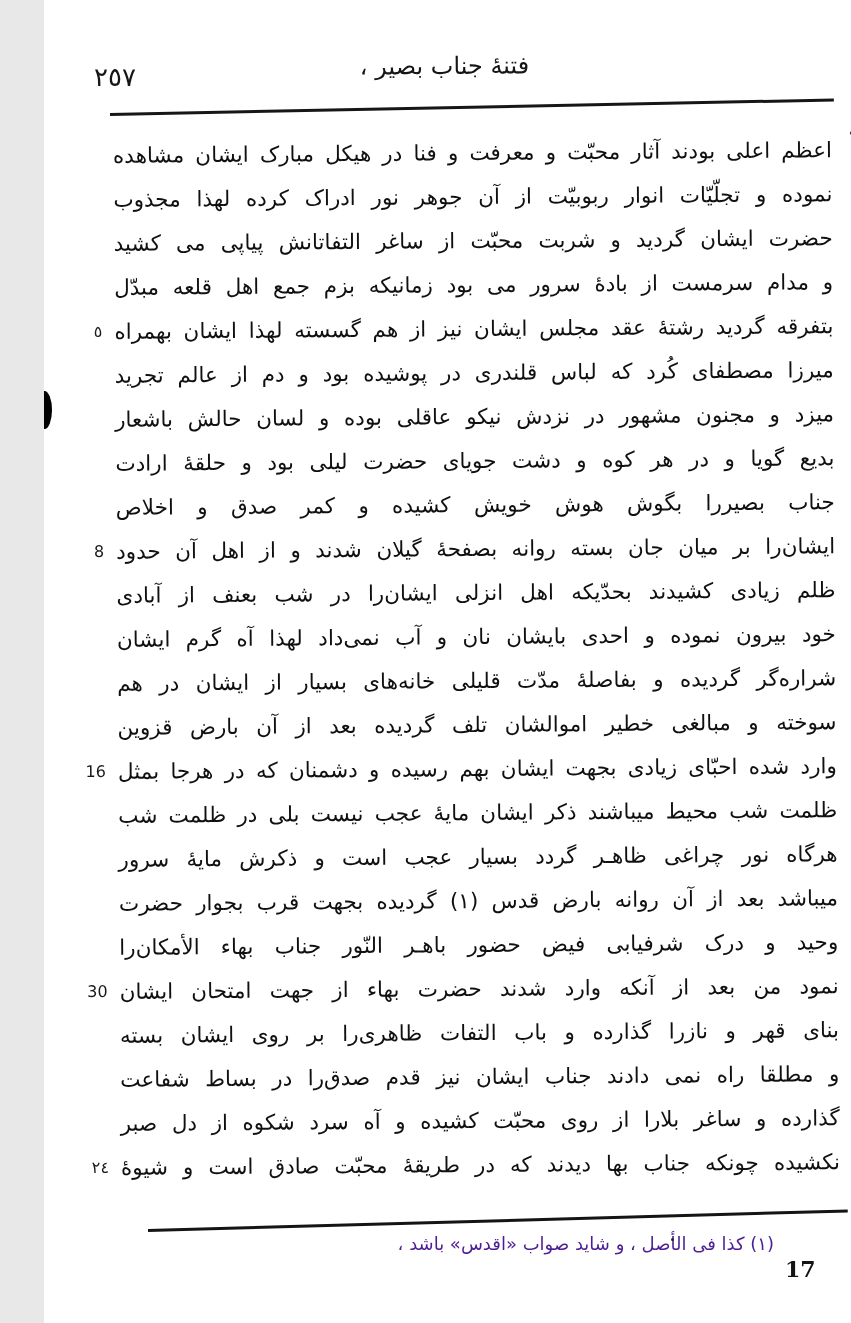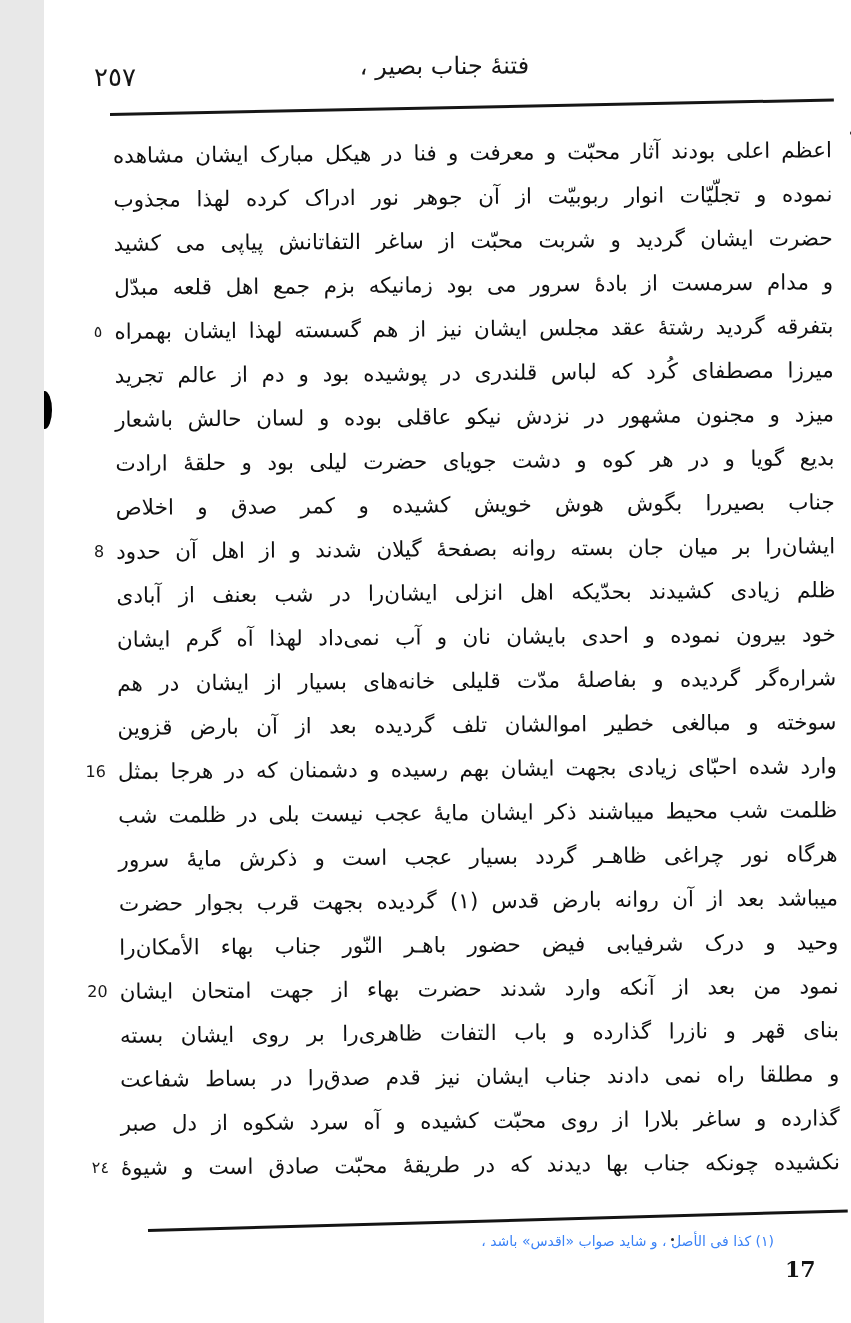--- a/index.html
+++ b/index.html
@@ -51,21 +51,21 @@
     text-align:left;color:#1a1a1a;
   }
   
   .foot-rule{
     position:absolute;left:104px;top:1229px;width:700px;height:2.5px;
     background:#141414;
     transform:rotate(-1.6deg);transform-origin:left center;
   }
   .footnote{
     position:absolute;right:121px;top:1233px;
-    direction:rtl;font-size:14px;color:#3b82f6;
+    direction:rtl;font-size:18px;color:#4c1d95;
     letter-spacing:0.5px;
   }
   .pagenum-latin{
     position:absolute;left:741px;top:1256px;
     font-family:"DejaVu Serif", serif;
     font-weight:bold;font-size:22px;color:#141414;
   }
   
   .dash-line{
     position:absolute;left:845px;top:1224px;height:84px;width:0;
@@ -104,21 +104,21 @@
       <div class="bline"><span class="mnum">8</span><span>ایشان‌را بر میان جان بسته روانه بصفحهٔ گیلان شدند و از اهل آن حدود</span></div>
       <div class="bline"><span>ظلم زیادی کشیدند بحدّیکه اهل انزلی ایشان‌را در شب بعنف از آبادی</span></div>
       <div class="bline"><span>خود بیرون نموده و احدی بایشان نان و آب نمی‌داد لهذا آه گرم ایشان</span></div>
       <div class="bline"><span>شراره‌گر گردیده و بفاصلهٔ مدّت قلیلی خانه‌های بسیار از ایشان در هم</span></div>
       <div class="bline"><span>سوخته و مبالغی خطیر اموالشان تلف گردیده بعد از آن بارض قزوین</span></div>
       <div class="bline"><span class="mnum">16</span><span>وارد شده احبّای زیادی بجهت ایشان بهم رسیده و دشمنان که در هرجا بمثل</span></div>
       <div class="bline"><span>ظلمت شب محیط میباشند ذکر ایشان مایهٔ عجب نیست بلی در ظلمت شب</span></div>
       <div class="bline"><span>هرگاه نور چراغی ظاهـر گردد بسیار عجب است و ذکرش مایهٔ سرور</span></div>
       <div class="bline"><span>میباشد بعد از آن روانه بارض قدس (١) گردیده بجهت قرب بجوار حضرت</span></div>
       <div class="bline"><span>وحید و درک شرفیابی فیض حضور باهـر النّور جناب بهاء الأمکان‌را</span></div>
-      <div class="bline"><span class="mnum">20</span><span>نمود من بعد از آنکه وارد شدند حضرت بهاء از جهت امتحان ایشان</span></div>
+      <div class="bline"><span class="mnum">30</span><span>نمود من بعد از آنکه وارد شدند حضرت بهاء از جهت امتحان ایشان</span></div>
       <div class="bline"><span>بنای قهر و نازرا گذارده و باب التفات ظاهری‌را بر روی ایشان بسته</span></div>
       <div class="bline"><span>و مطلقا راه نمی دادند جناب ایشان نیز قدم صدق‌را در بساط شفاعت</span></div>
       <div class="bline"><span>گذارده و ساغر بلارا از روی محبّت کشیده و آه سرد شکوه از دل صبر</span></div>
       <div class="bline"><span class="mnum">٢٤</span><span>نکشیده چونکه جناب بها دیدند که در طریقهٔ محبّت صادق است و شیوهٔ</span></div>
     </div>
 
   <div class="blob"></div>
 
   <div class="foot-rule"></div>
 

